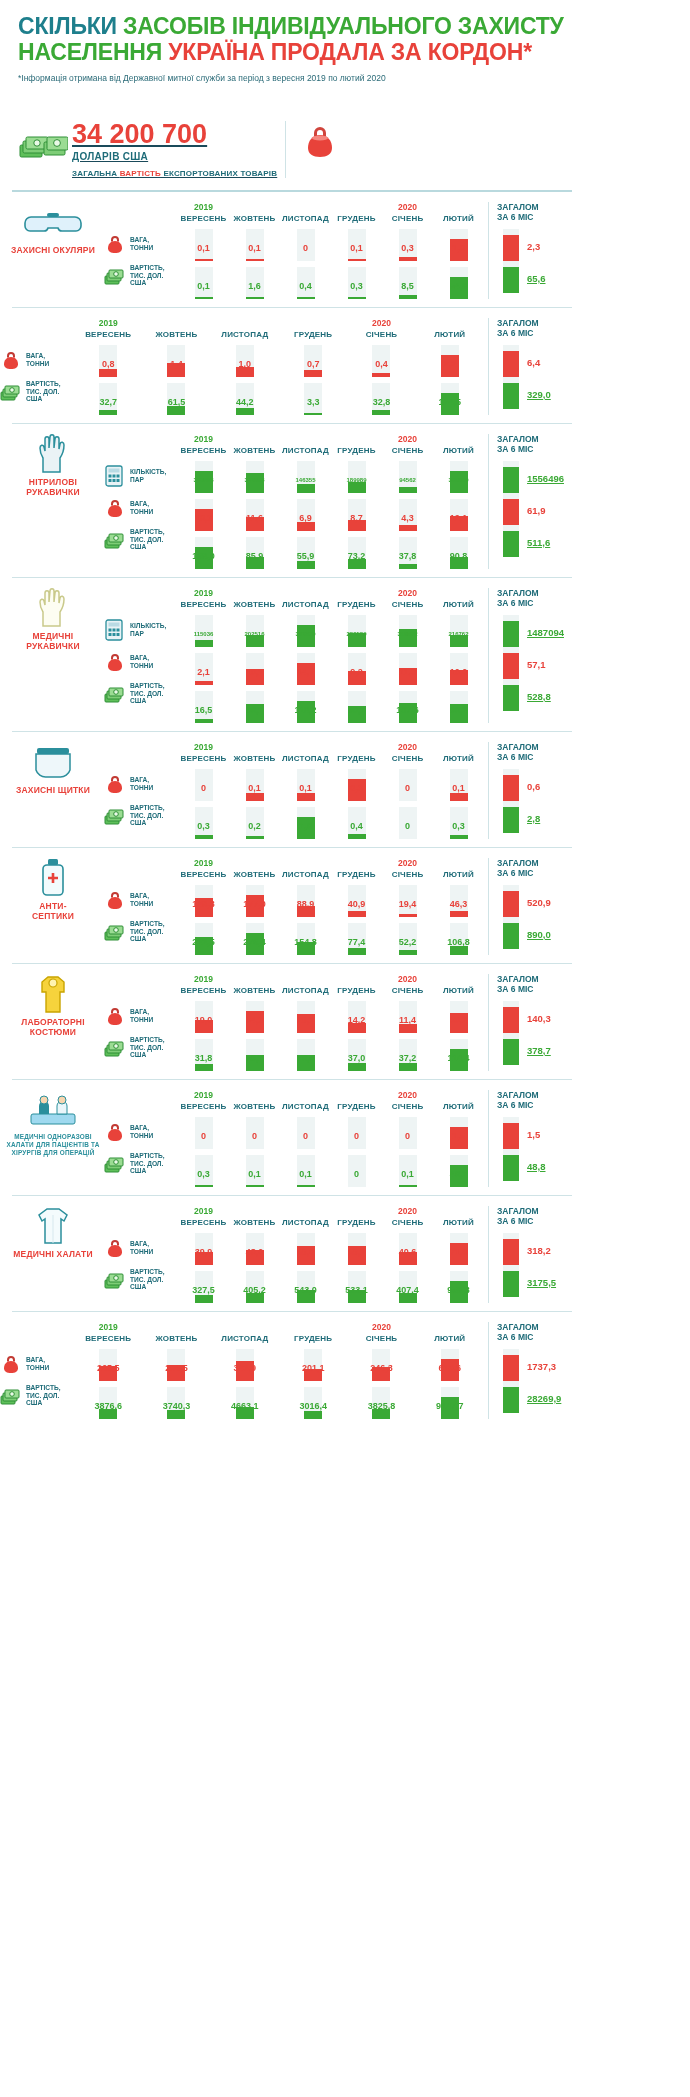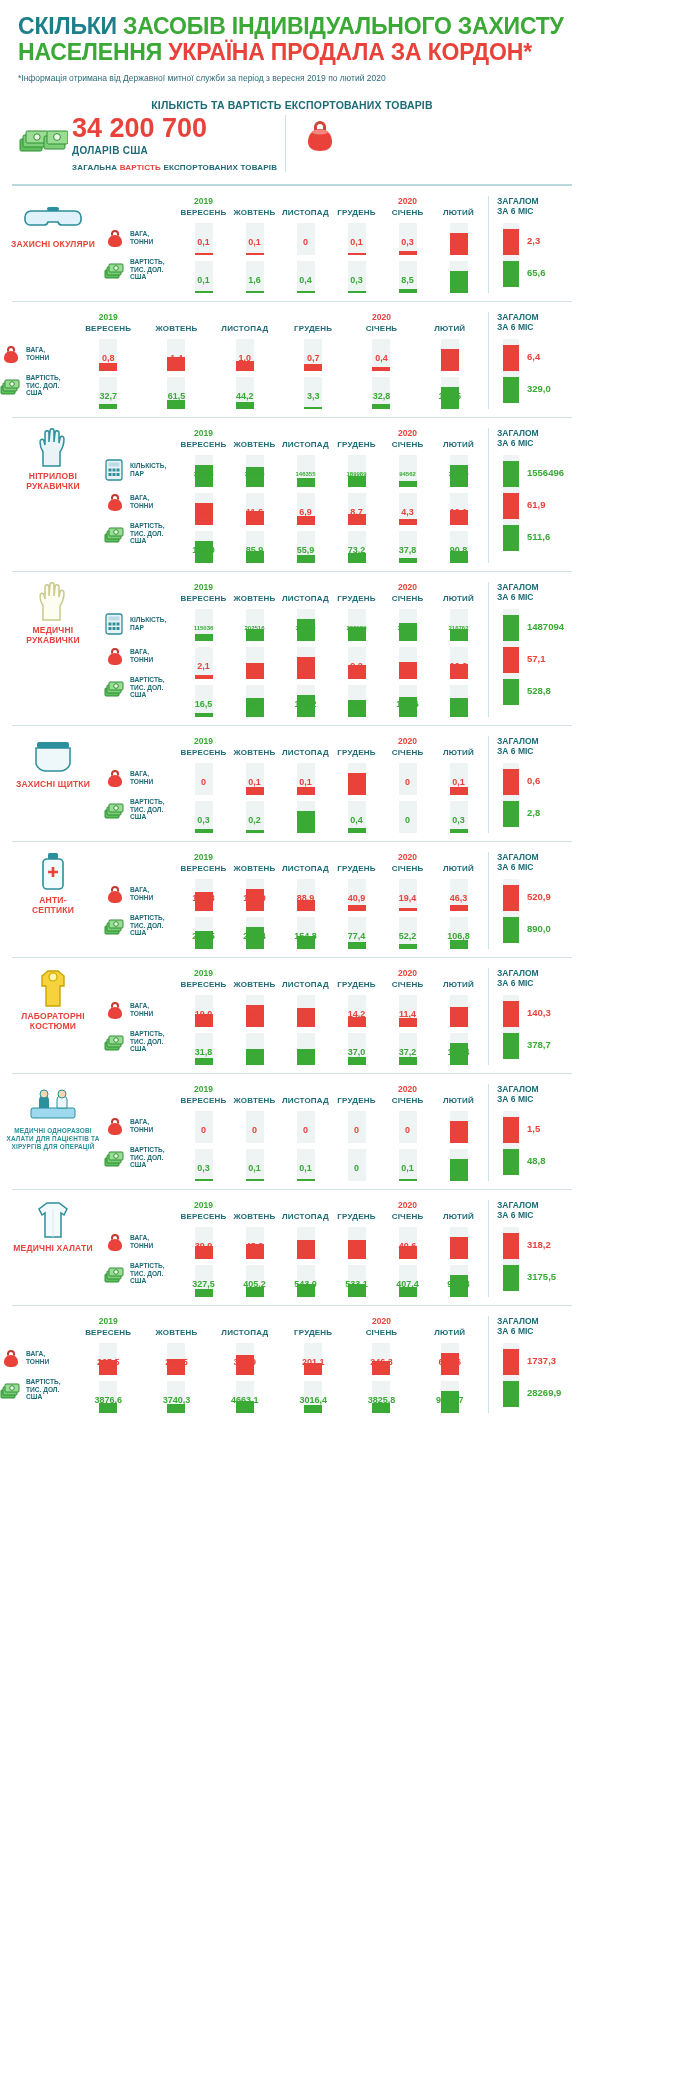--- a/index.html
+++ b/index.html
@@ -17,21 +17,21 @@
   .title { font-size: 23px; font-weight: bold; line-height: 1.12; letter-spacing: -0.2px; }
   .t-green { color:#3aa935; }
   .t-red { color:#e8423a; }
   .t-teal { color:#1e7f8c; }
   .t-star { color:#e8423a; }
   .subtitle { font-size:8.5px; color:#2b6b78; margin-top:7px; }
 
   
   .totals-band { padding: 10px 18px 12px 18px; }
   .totals-head { font-size: 10.5px; font-weight: bold; color:#1e6b78; letter-spacing:0.2px; text-align:center; }
-  .totals-row { display:flex; margin-top:4px; }
+  .totals-row { display:flex; margin-top:22px;text-decoration:underline; }
   .tot-col { flex:1; display:flex; align-items:flex-start; }
   .tot-col.right { border-left: 1px solid #cfe3e6; padding-left: 14px; }
   .tot-icon { width:54px; text-align:center; padding-top:2px; }
   .tot-body { flex:1; }
   .tot-num { font-size: 27px; font-weight:bold; color:#e8423a; line-height:1; }
   .tot-unit { font-size: 10px; font-weight:bold; color:#1e6b78; margin-top:3px; letter-spacing:0.3px;}
   .tot-cap { font-size: 8px; font-weight:bold; color:#1e6b78; margin-top:7px; letter-spacing:0.2px; }
   .tot-cap .hl { color:#e8423a; }
 
   .rule { height:1px; background:#cfe3e6; margin:0 12px; }
@@ -79,21 +79,21 @@
 
   .totcol { width:96px; flex:0 0 96px; border-left:1px solid #cfe3e6; padding-left:8px; }
   .tot-title { font-size:8.5px; font-weight:bold; color:#1e6b78; line-height:1.25; }
   .tot-title .l2 { font-weight:bold; }
   .totbars { margin-top:6px; }
   .totcell { position:relative; height:32px; }
   .tottrack { position:absolute; left:6px; bottom:0; width:16px; height:32px; background:#eef4f4; }
   .totfill { position:absolute; left:0; bottom:0; width:100%; }
   .totval { position:absolute; left:30px; bottom:9px; font-size:9.5px; font-weight:bold; }
   .totval.red { color:#e8423a; }
-  .totval.green { color:#3aa935; }
+  .totval.green { color:#3aa935;text-decoration:underline; }
 
   .c-red { background:#e8423a; }
   .c-green { background:#3aa935; }
 
   
   svg { display:block; }
 </style>
 </head>
 <body>
 
@@ -101,21 +101,20 @@
 
   <div class="header">
     <div class="title">
       <span class="t-teal">СКІЛЬКИ </span><span class="t-green">ЗАСОБІВ ІНДИВІДУАЛЬНОГО ЗАХИСТУ</span><br>
       <span class="t-green">НАСЕЛЕННЯ </span><span class="t-red">УКРАЇНА ПРОДАЛА ЗА КОРДОН</span><span class="t-star">*</span>
     </div>
     <div class="subtitle">*Інформація отримана від Державної митної служби за період з вересня 2019 по лютий 2020</div>
   </div>
 
   <div class="totals-band">
-    <div class="totals-head">КІЛЬКІСТЬ ТА ВАРТІСТЬ ЕКСПОРТОВАНИХ ТОВАРІВ</div>
     <div class="totals-row">
       <div class="tot-col">
         <div class="tot-icon">
           <svg width="50" height="38" viewBox="0 0 50 38">
             <rect x="2" y="22" width="22" height="12" rx="1.5" fill="#5fbf5a" stroke="#2f8f36"></rect>
             <rect x="5" y="18" width="22" height="12" rx="1.5" fill="#7ecd77" stroke="#2f8f36"></rect>
             <rect x="8" y="14" width="22" height="12" rx="1.5" fill="#9bdc93" stroke="#2f8f36"></rect>
             <circle cx="19" cy="20" r="3.2" fill="#e9f8e6" stroke="#2f8f36"></circle>
             <rect x="26" y="19" width="21" height="13" rx="1.5" fill="#7ecd77" stroke="#2f8f36"></rect>
             <rect x="29" y="14" width="21" height="13" rx="1.5" fill="#9bdc93" stroke="#2f8f36"></rect>

